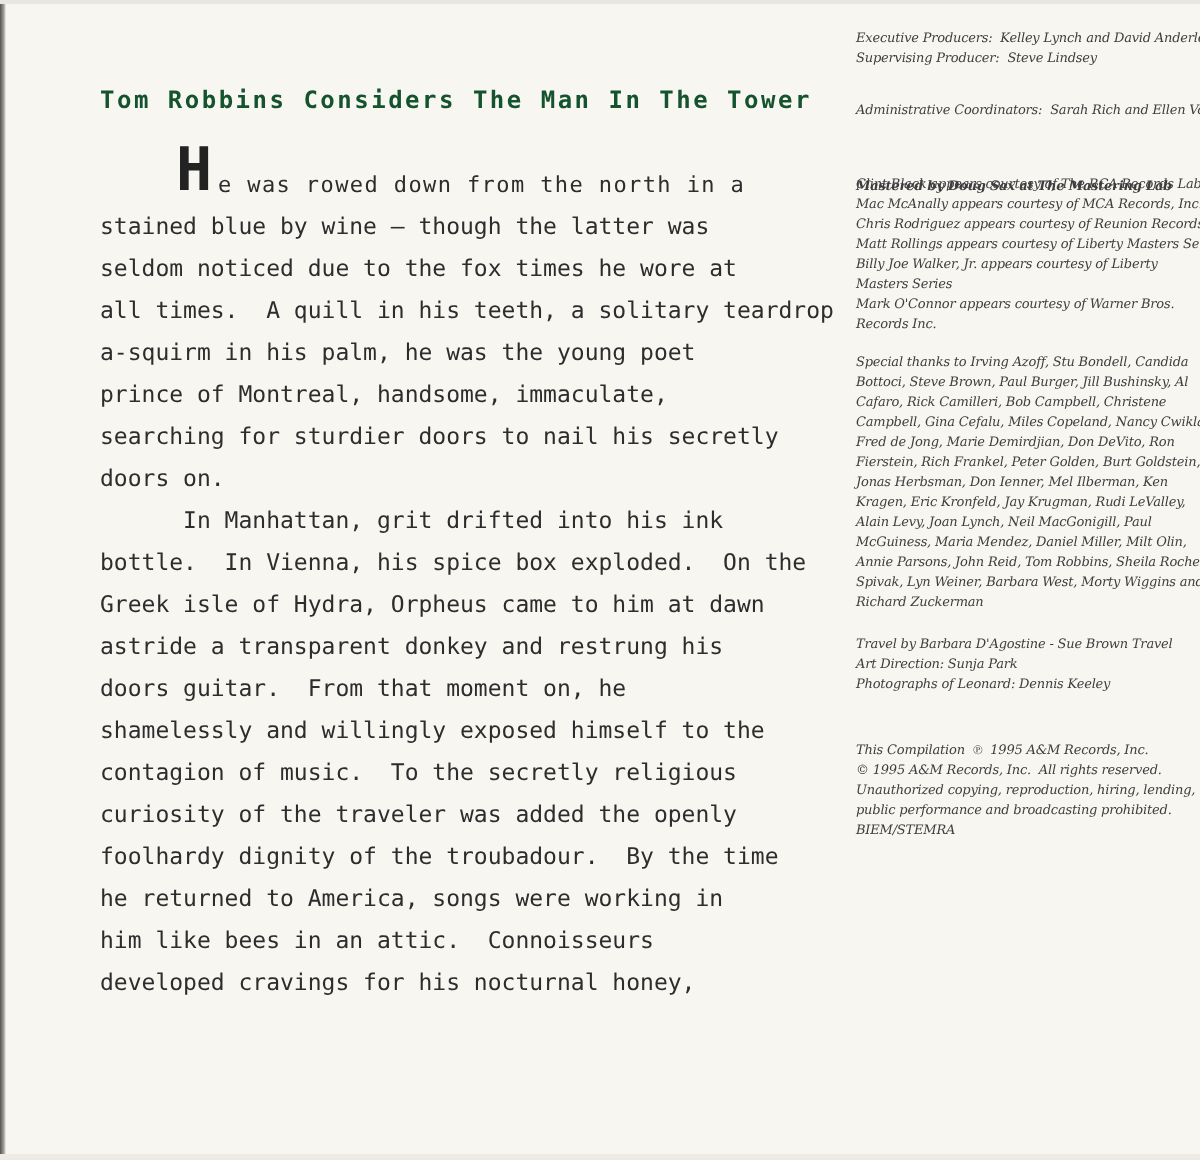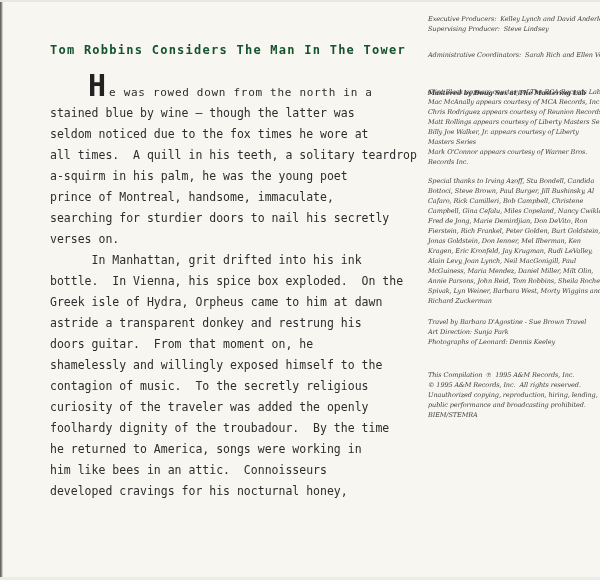--- a/index.html
+++ b/index.html
@@ -69,21 +69,21 @@
   <div class="dropcap">H</div>
   <div class="first-line">e was rowed down from the north in a</div>
 
   <div class="body-lines">
       <div class="line">stained blue by wine — though the latter was</div>
       <div class="line">seldom noticed due to the fox times he wore at</div>
       <div class="line">all times.  A quill in his teeth, a solitary teardrop</div>
       <div class="line">a-squirm in his palm, he was the young poet</div>
       <div class="line">prince of Montreal, handsome, immaculate,</div>
       <div class="line">searching for sturdier doors to nail his secretly</div>
-      <div class="line">verses on.</div>
+      <div class="line">doors on.</div>
       <div class="line">      In Manhattan, grit drifted into his ink</div>
       <div class="line">bottle.  In Vienna, his spice box exploded.  On the</div>
       <div class="line">Greek isle of Hydra, Orpheus came to him at dawn</div>
       <div class="line">astride a transparent donkey and restrung his</div>
       <div class="line">doors guitar.  From that moment on, he</div>
       <div class="line">shamelessly and willingly exposed himself to the</div>
       <div class="line">contagion of music.  To the secretly religious</div>
       <div class="line">curiosity of the traveler was added the openly</div>
       <div class="line">foolhardy dignity of the troubadour.  By the time</div>
       <div class="line">he returned to America, songs were working in</div>
@@ -112,21 +112,21 @@
         <div class="line">Mark O'Connor appears courtesy of Warner Bros.</div>
         <div class="line">Records Inc.</div>
       </div>
     <div class="credit-section sec-thanks">
         <div class="line">Special thanks to Irving Azoff, Stu Bondell, Candida</div>
         <div class="line">Bottoci, Steve Brown, Paul Burger, Jill Bushinsky, Al</div>
         <div class="line">Cafaro, Rick Camilleri, Bob Campbell, Christene</div>
         <div class="line">Campbell, Gina Cefalu, Miles Copeland, Nancy Cwikla,</div>
         <div class="line">Fred de Jong, Marie Demirdjian, Don DeVito, Ron</div>
         <div class="line">Fierstein, Rich Frankel, Peter Golden, Burt Goldstein,</div>
-        <div class="line">Jonas Goldstein, Don Ienner, Mel Ilberman, Ken</div>
+        <div class="line">Jonas Herbsman, Don Ienner, Mel Ilberman, Ken</div>
         <div class="line">Kragen, Eric Kronfeld, Jay Krugman, Rudi LeValley,</div>
         <div class="line">Alain Levy, Joan Lynch, Neil MacGonigill, Paul</div>
         <div class="line">McGuiness, Maria Mendez, Daniel Miller, Milt Olin,</div>
         <div class="line">Annie Parsons, John Reid, Tom Robbins, Sheila Roche,</div>
         <div class="line">Spivak, Lyn Weiner, Barbara West, Morty Wiggins and</div>
         <div class="line">Richard Zuckerman</div>
       </div>
     <div class="credit-section sec-travel">
         <div class="line">Travel by Barbara D'Agostine - Sue Brown Travel</div>
         <div class="line">Art Direction: Sunja Park</div>

